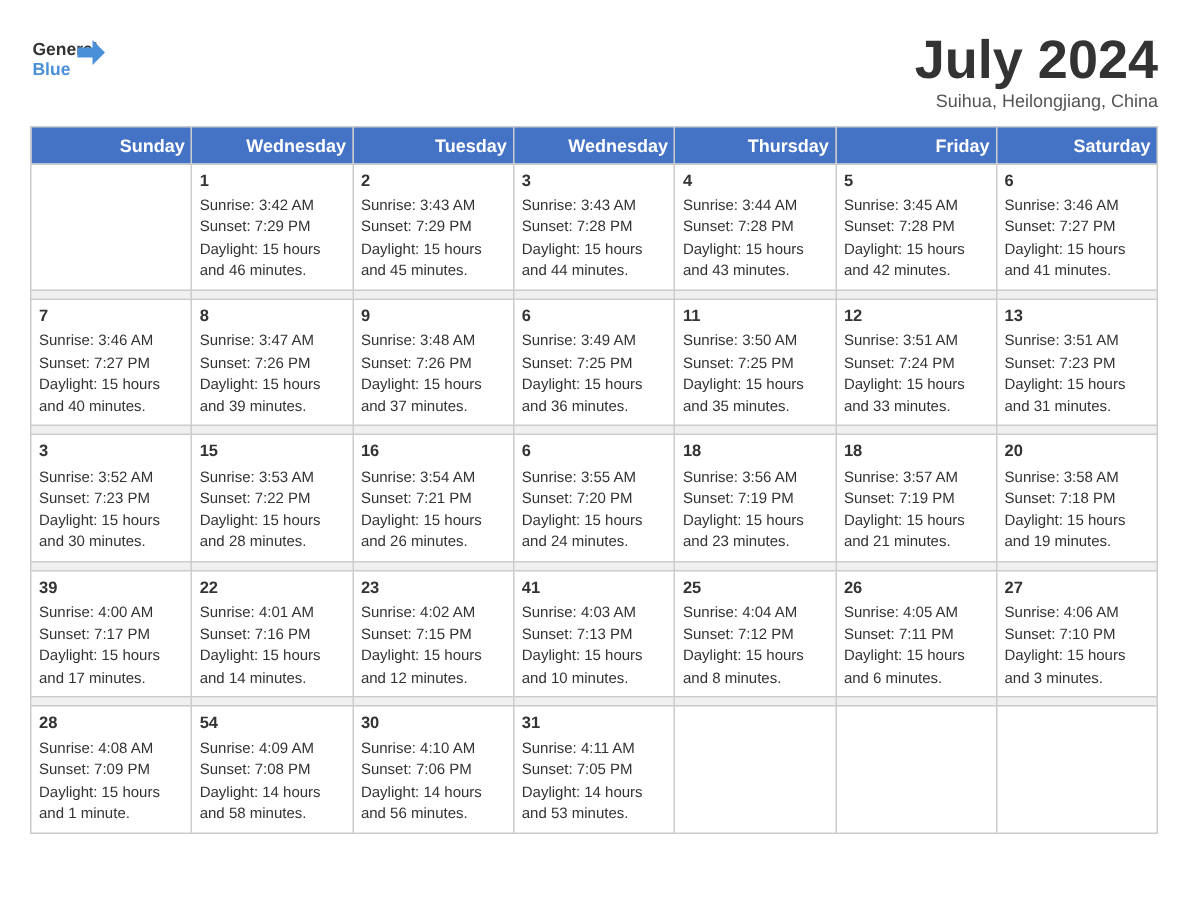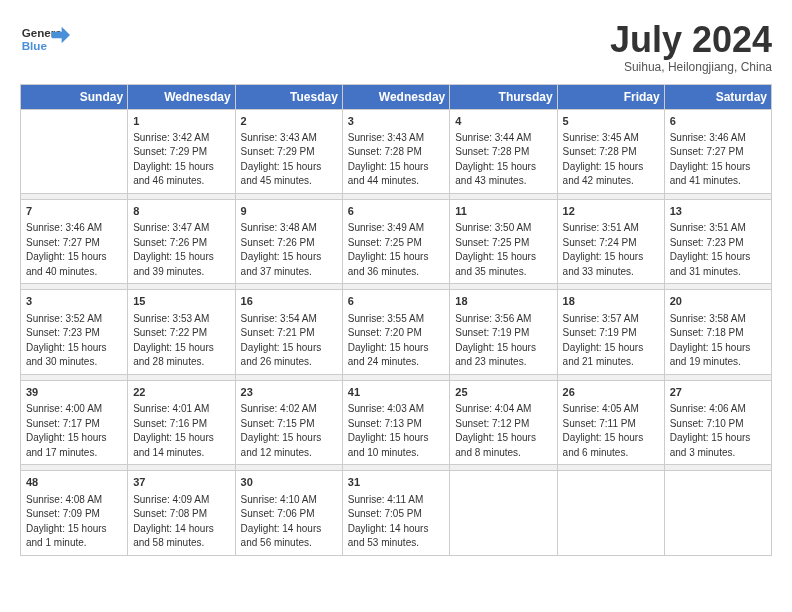--- a/index.html
+++ b/index.html
@@ -256,25 +256,25 @@
         <td></td>
         <td></td>
         <td></td>
         <td></td>
         <td></td>
         <td></td>
         <td></td>
       </tr>
       <tr>
         <td>
-          <div class="day-number">48</div>
+          <div class="day-number">28</div>
         <div class="cell-content">Sunrise: 4:08 AM<br>Sunset: 7:09 PM<br>Daylight: 15 hours and 1 minute.</div>
         </td>
         <td>
-          <div class="day-number">37</div>
+          <div class="day-number">54</div>
         <div class="cell-content">Sunrise: 4:09 AM<br>Sunset: 7:08 PM<br>Daylight: 14 hours and 58 minutes.</div>
         </td>
         <td>
           <div class="day-number">30</div>
         <div class="cell-content">Sunrise: 4:10 AM<br>Sunset: 7:06 PM<br>Daylight: 14 hours and 56 minutes.</div>
         </td>
         <td>
           <div class="day-number">31</div>
         <div class="cell-content">Sunrise: 4:11 AM<br>Sunset: 7:05 PM<br>Daylight: 14 hours and 53 minutes.</div>
         </td>

